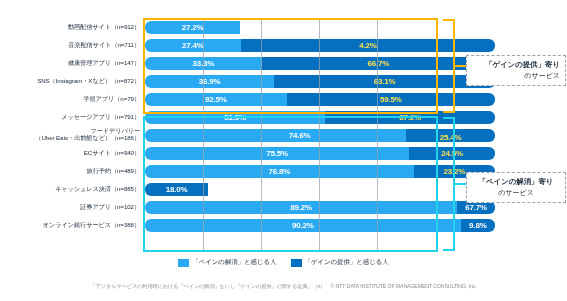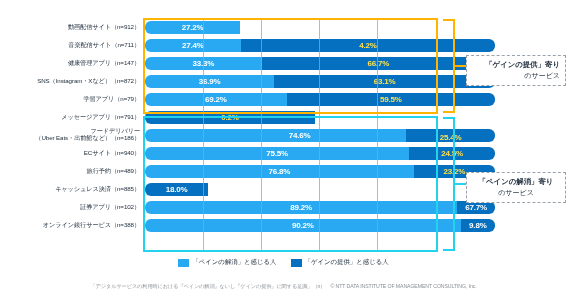--- a/index.html
+++ b/index.html
@@ -110,32 +110,35 @@
           </div>
           <div class="seg gain" style="width: 63.1%;">
             <span>63.1%</span>
           </div>
         </div>
       </div>
       <div class="row">
         <div class="ylabel">学習アプリ（n=79）</div>
         <div class="track">
           <div class="seg pain" style="width: 40.5%;">
-            <span>69.2%</span>
+            <span>92.5%</span>
           </div>
           <div class="seg gain" style="width: 59.5%;">
             <span>59.5%</span>
           </div>
         </div>
       </div>
       <div class="row">
         <div class="ylabel">メッセージアプリ（n=791）</div>
         <div class="track">
+          <div class="seg pain" style="width: 51.5%;">
+            <span>51.5%</span>
+          </div>
           <div class="seg gain" style="width: 48.5%;">
-            <span>0.2%</span>
+            <span>87.2%</span>
           </div>
         </div>
       </div>
       <div class="row">
         <div class="ylabel">フードデリバリー
 （Uber Eats・出前館など）（n=186）</div>
         <div class="track">
           <div class="seg pain" style="width: 74.6%; padding-left: 48px;">
             <span>74.6%</span>
           </div>

